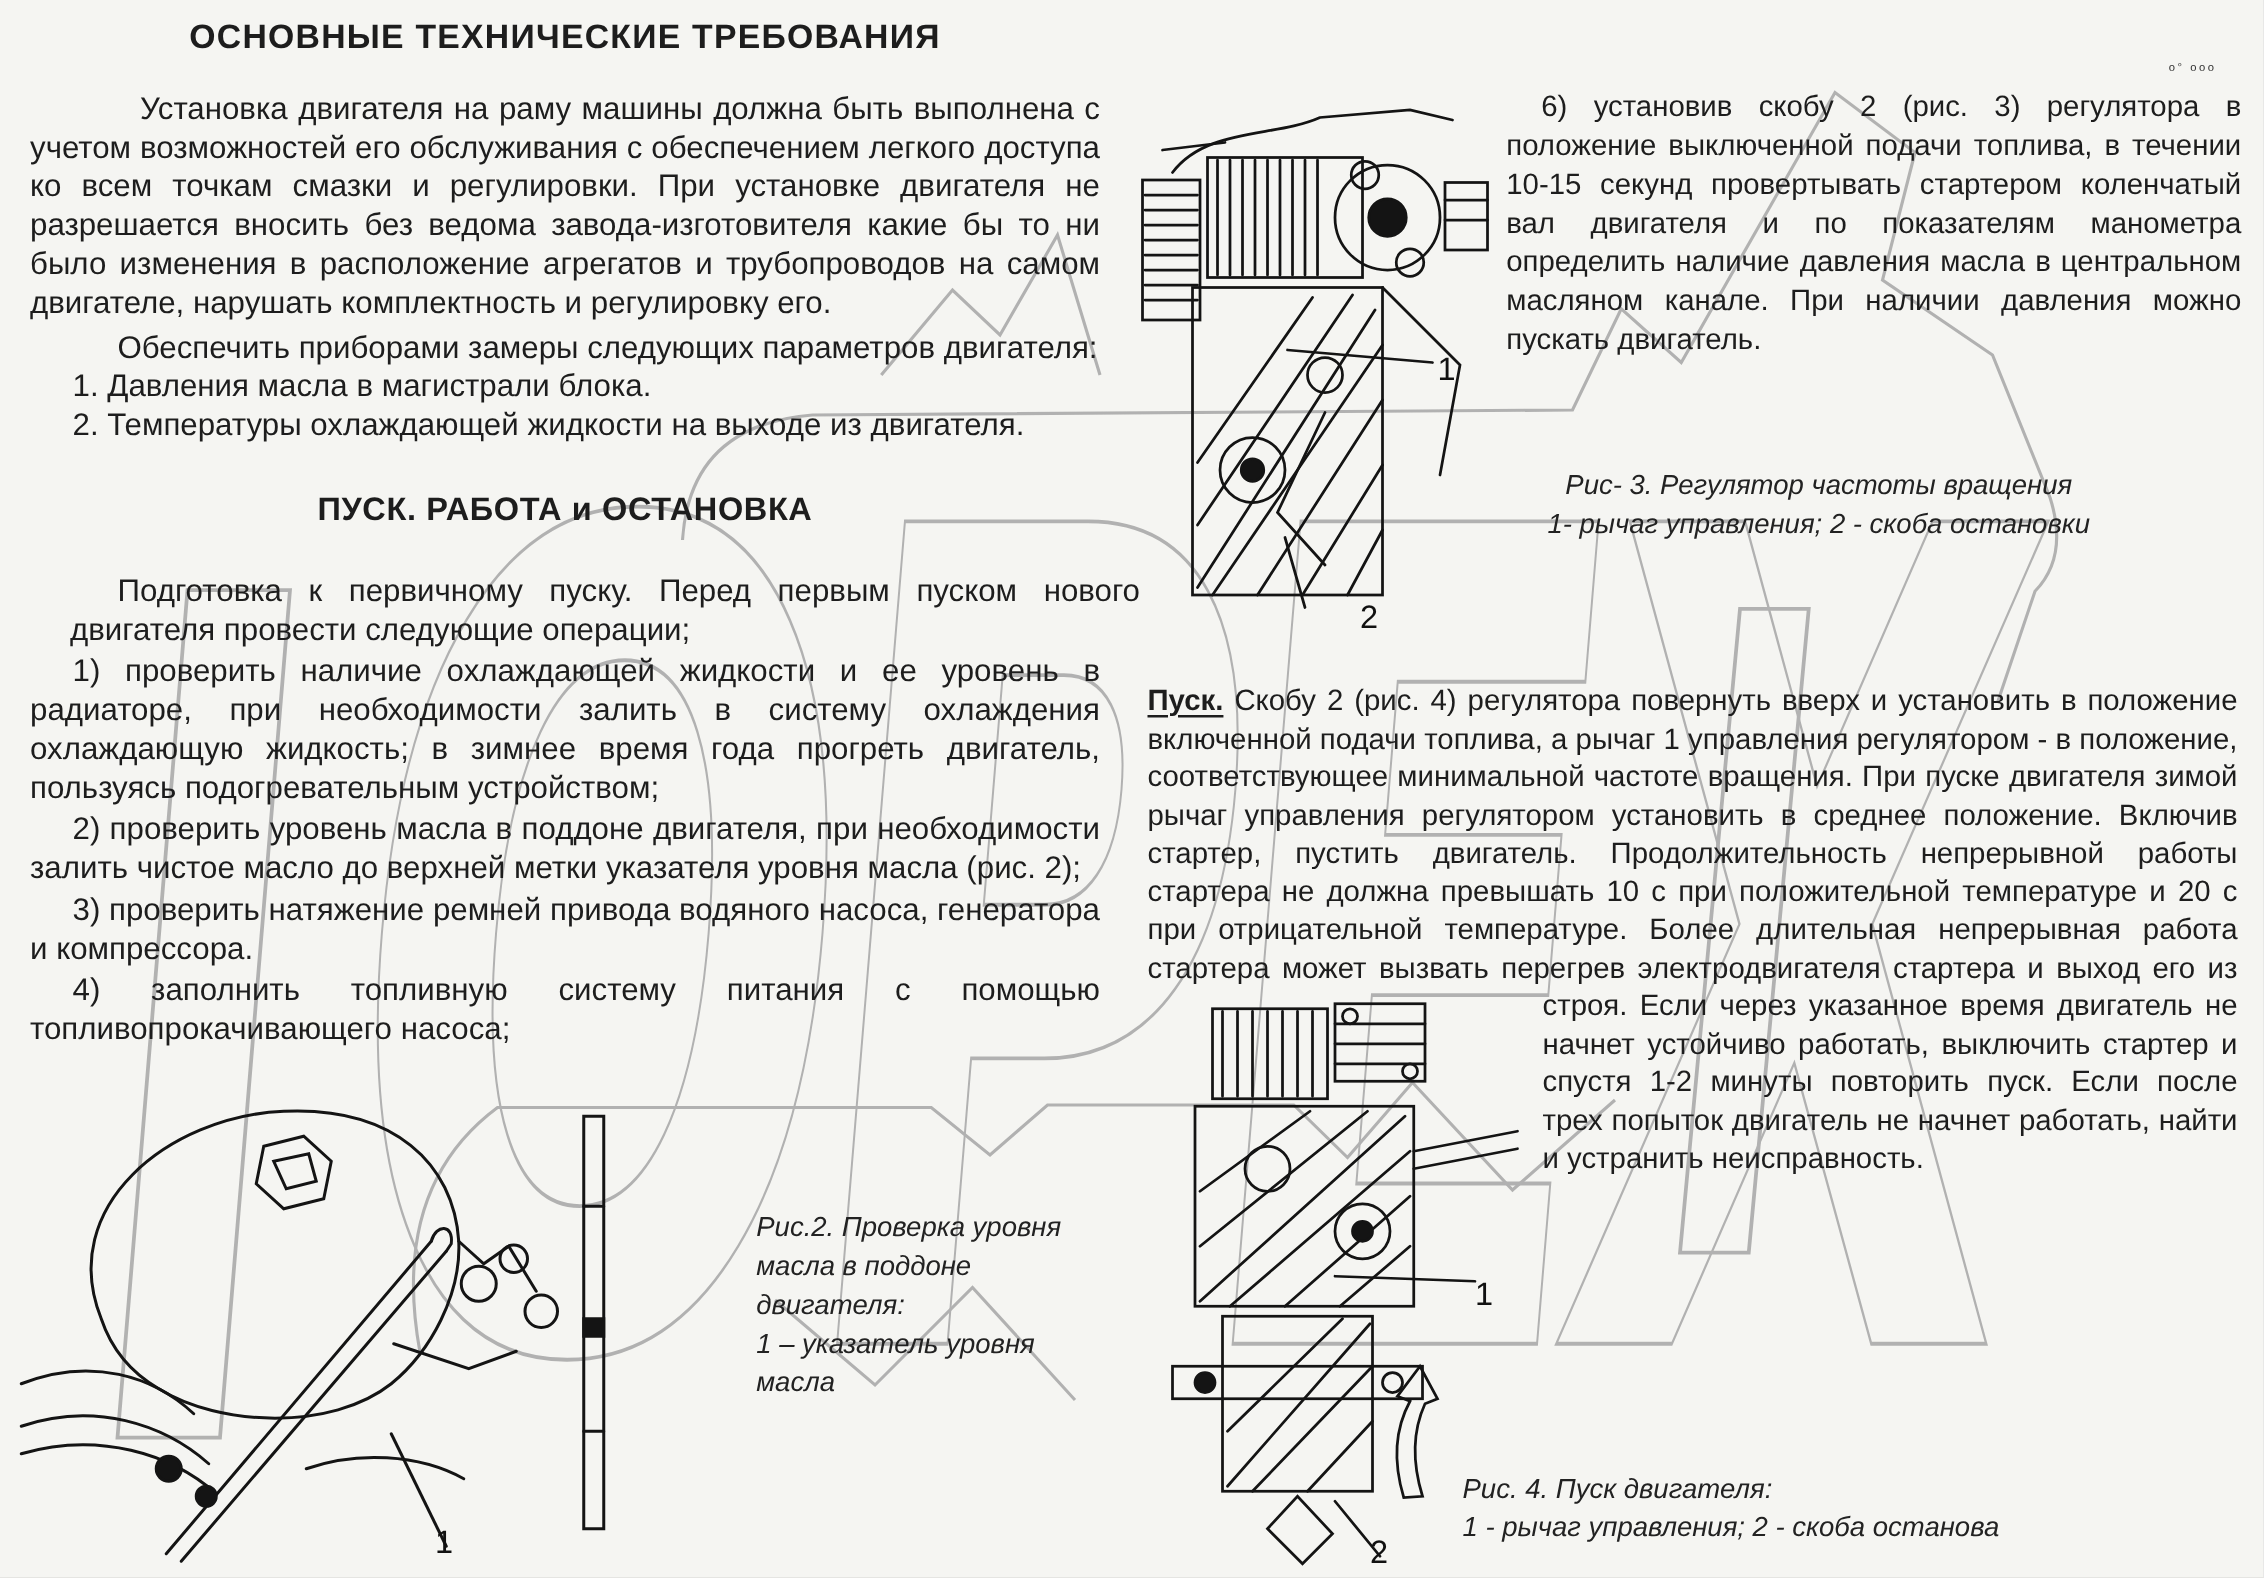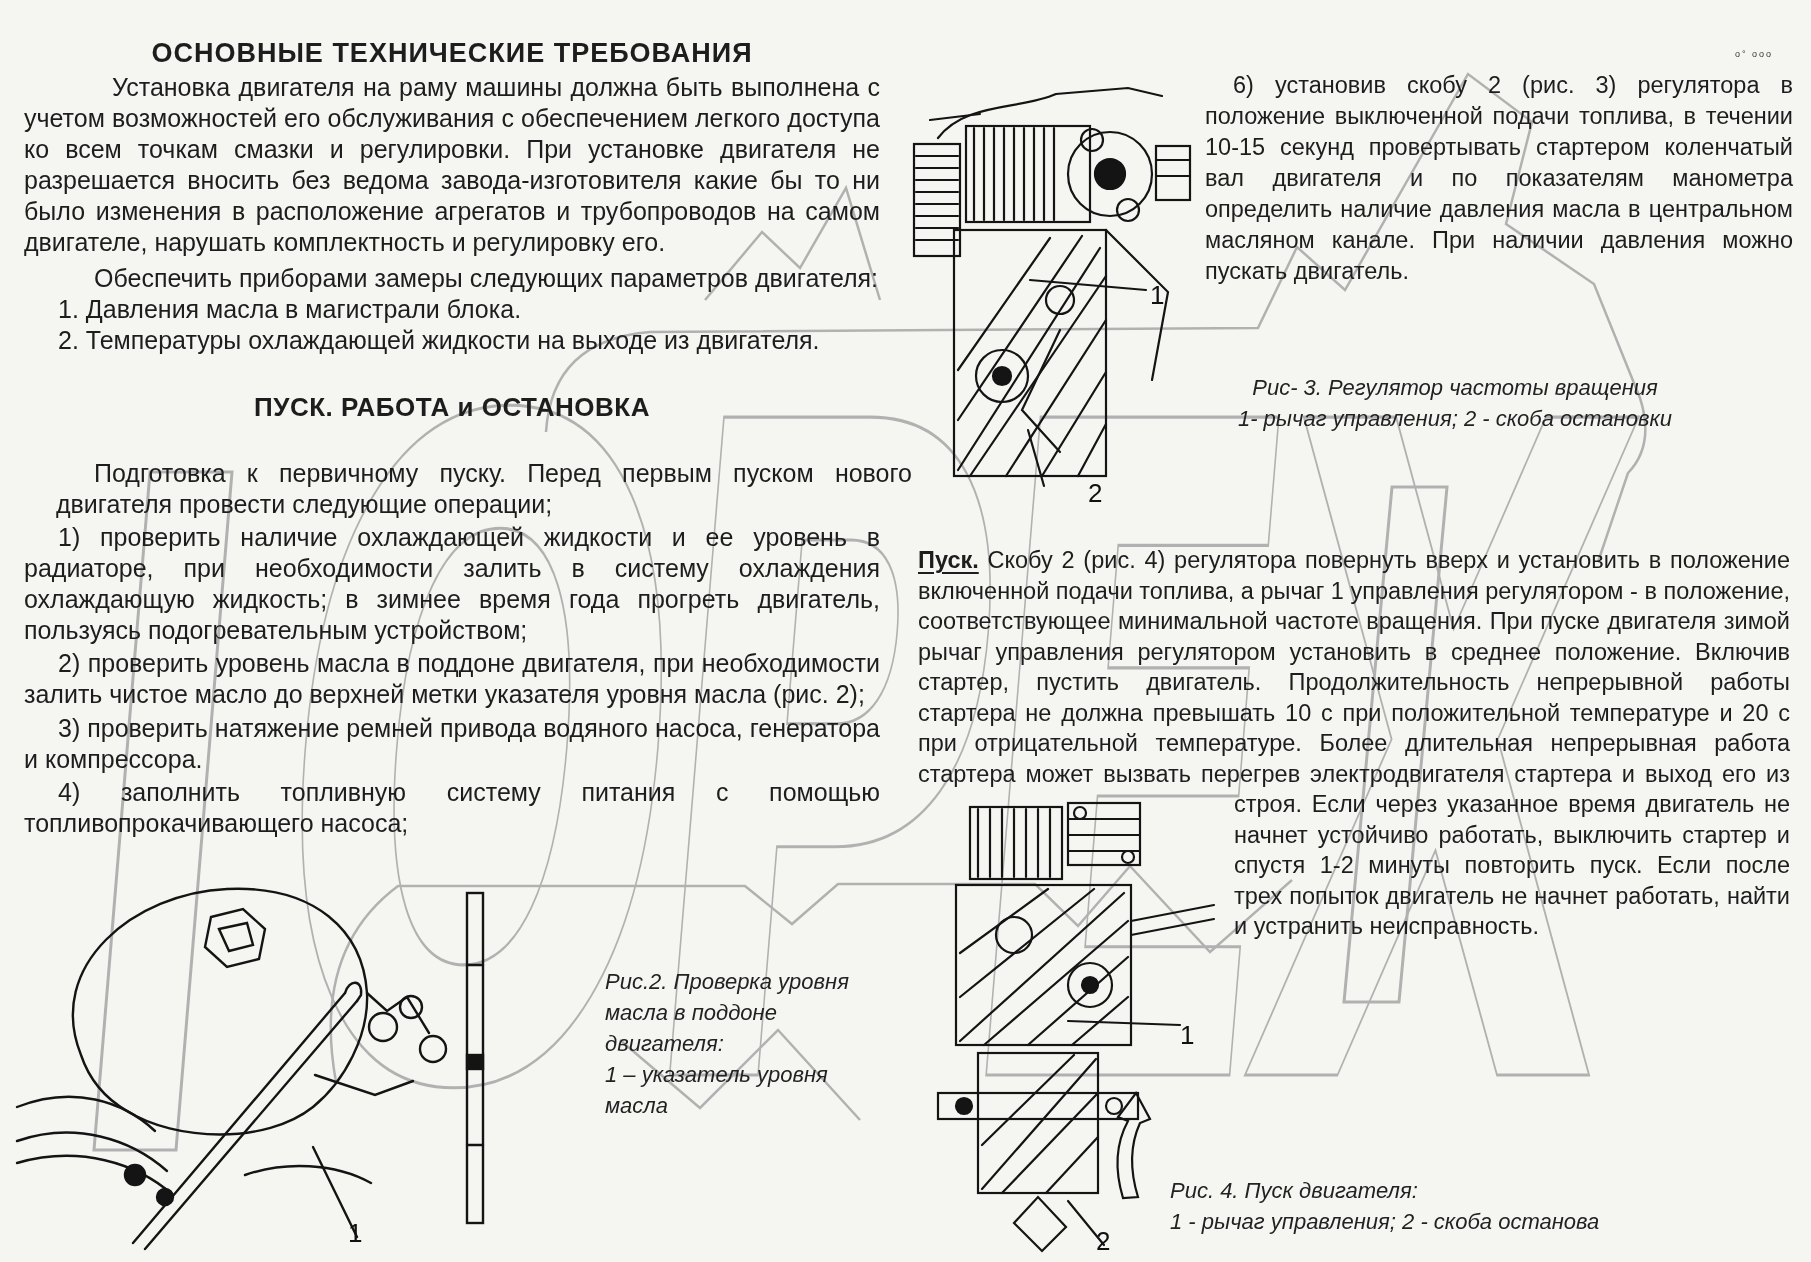--- a/index.html
+++ b/index.html
@@ -4,21 +4,21 @@
 <style>
   html,body{margin:0;padding:0;background:#d8d8d6;}
   .page{position:relative;width:1811px;height:1262px;background:#f5f5f2;
         font-family:"Liberation Sans",sans-serif;color:#1d1d1d;overflow:hidden;}
   .abs{position:absolute;}
   .z1{z-index:1}.z2{z-index:2}.z3{z-index:3}
   p{margin:0;}
   
   .lcol{left:24px;width:856px;font-size:25px;line-height:31px;}
   .jt{text-align:justify;}
-  .title{font-weight:bold;font-size:27px;letter-spacing:1px;text-align:center;margin-top:24px;}
+  .title{font-weight:bold;font-size:27px;letter-spacing:1px;text-align:center;}
   .h2{font-weight:bold;font-size:26px;letter-spacing:.5px;text-align:center;}
   .ind88{text-indent:88px;}
   .ind38{text-indent:38px;margin-left:32px;}
   .ind34{text-indent:34px;}
   .ind49{text-indent:49px;}
   .ind28{text-indent:28px;}
   
   .rcol{left:918px;width:872px;font-size:23.5px;line-height:30.5px;}
   .r6{left:1205px;width:588px;font-size:23.5px;line-height:31px;}
   .cap{font-style:italic;font-size:22px;line-height:31px;color:#222;}

